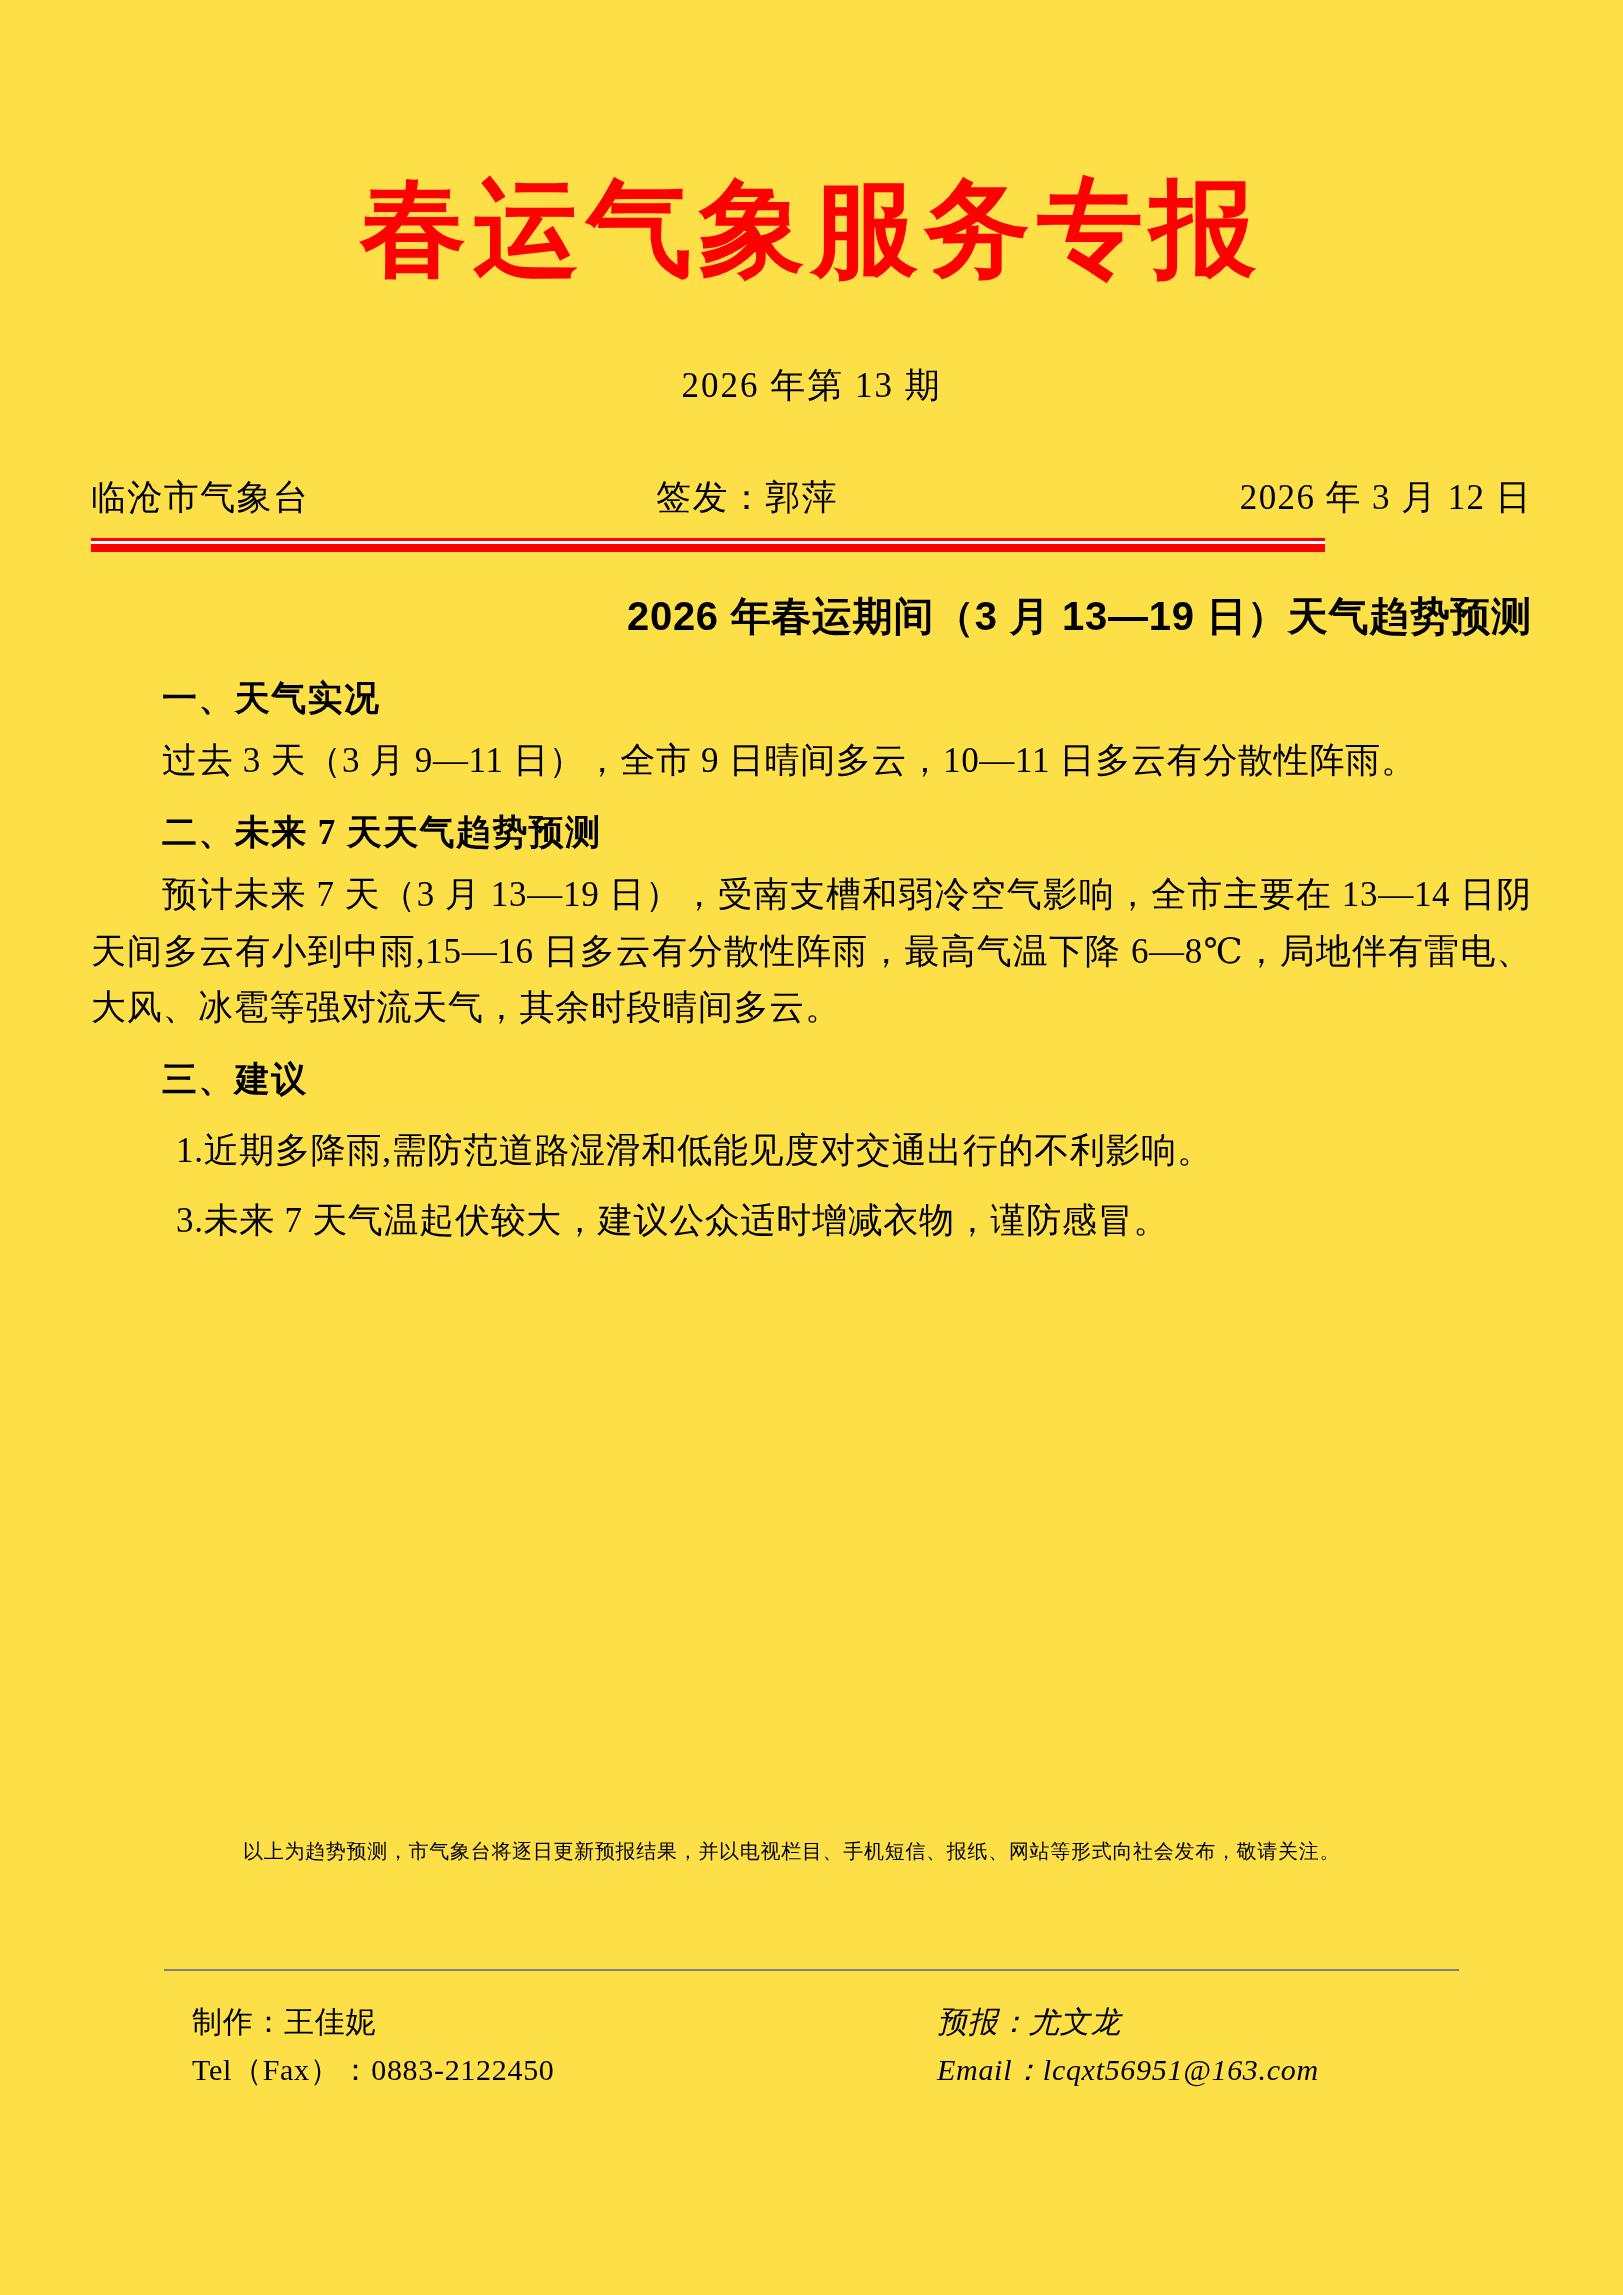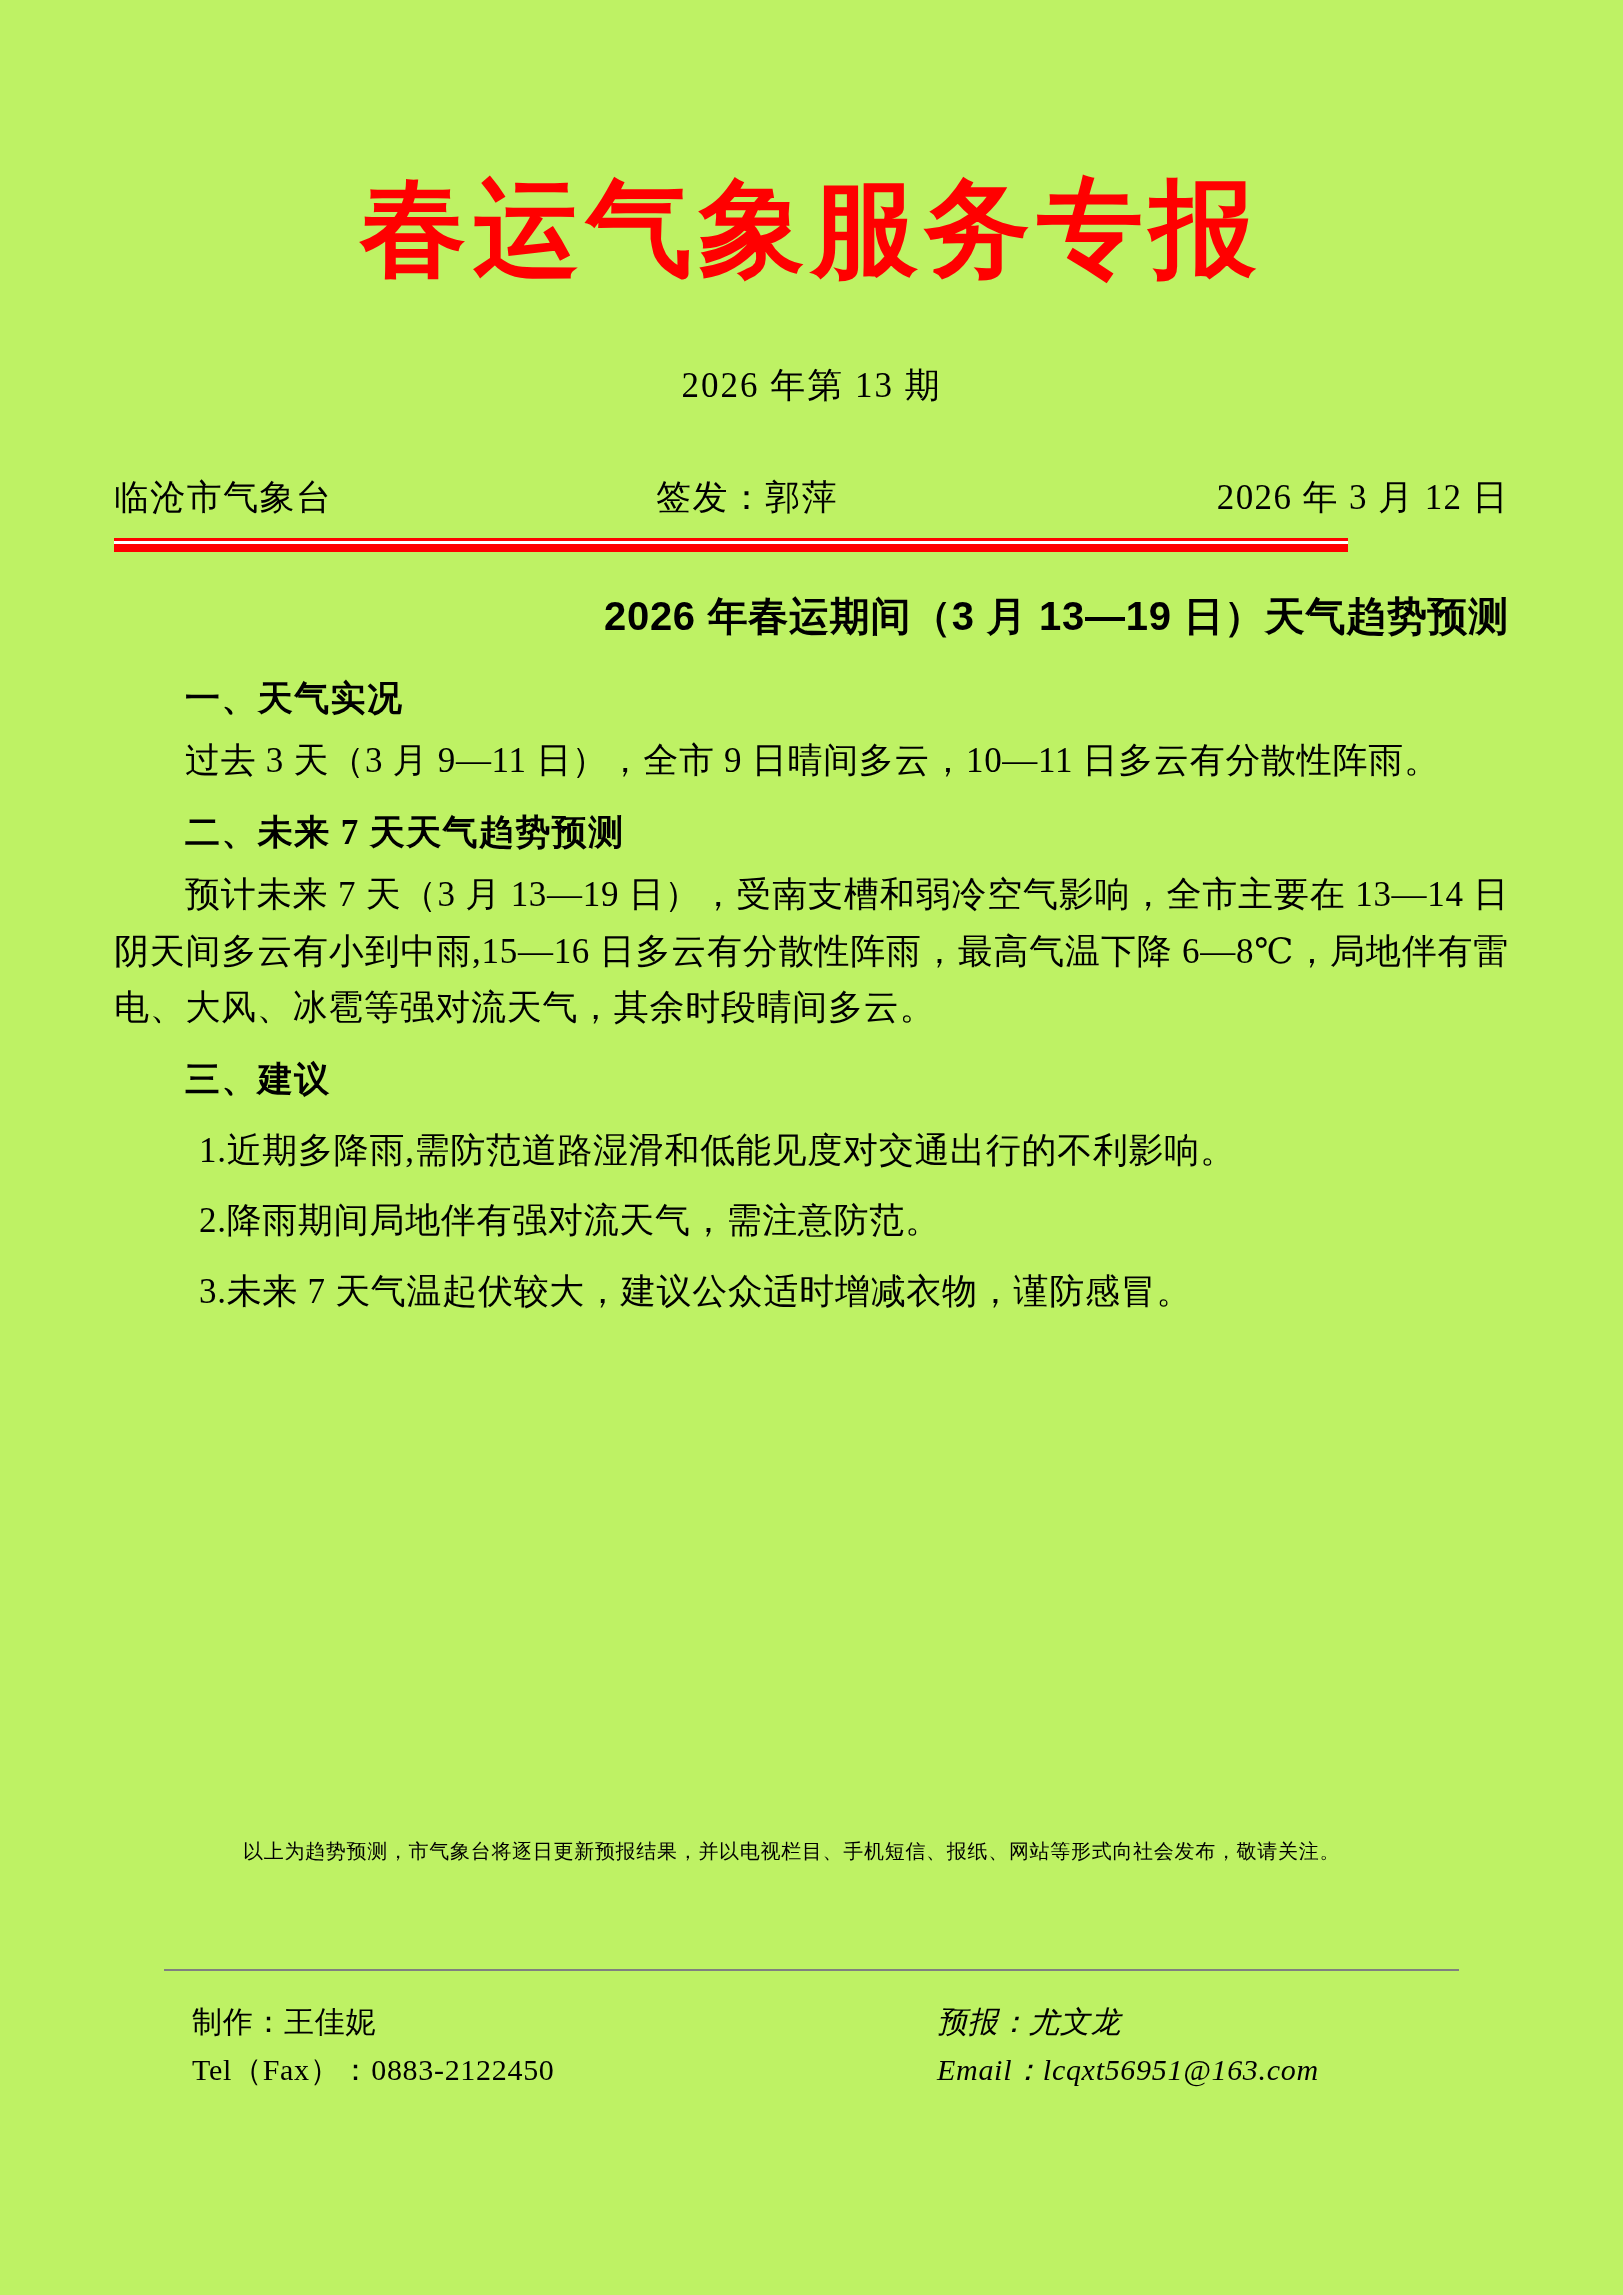--- a/index.html
+++ b/index.html
@@ -13,22 +13,22 @@
     font-family: "Liberation Serif", "DejaVu Serif", serif;
     color: #000000;
     -webkit-font-smoothing: antialiased;
   }
 
   .page {
     position: relative;
     width: 1623px;
     height: 2295px;
     box-sizing: border-box;
-    padding: 0 114px;
-    background: #bef264;
+    padding: 0 91px;
+    background: #fde047;
   }
 
   
   .masthead {
     padding-top: 170px;
     text-align: center;
   }
   .masthead-title {
     font-size: 106px;
     line-height: 1.1;
@@ -195,21 +195,20 @@
   <div class="body-block">
 
     <div class="section-heading">一、天气实况</div>
     <p class="para">过去 3 天（3 月 9—11 日），全市 9 日晴间多云，10—11 日多云有分散性阵雨。</p>
 
     <div class="section-heading">二、未来 7 天天气趋势预测</div>
     <p class="para">预计未来 7 天（3 月 13—19 日），受南支槽和弱冷空气影响，全市主要在 13—14 日阴天间多云有小到中雨,15—16 日多云有分散性阵雨，最高气温下降 6—8℃，局地伴有雷电、大风、冰雹等强对流天气，其余时段晴间多云。</p>
 
     <div class="section-heading">三、建议</div>
     <p class="list-item">1.近期多降雨,需防范道路湿滑和低能见度对交通出行的不利影响。</p>
-    <p class="list-item">2.降雨期间局地伴有强对流天气，需注意防范。</p>
     <p class="list-item">3.未来 7 天气温起伏较大，建议公众适时增减衣物，谨防感冒。</p>
   </div>
 
   <div class="footer-note">以上为趋势预测，市气象台将逐日更新预报结果，并以电视栏目、手机短信、报纸、网站等形式向社会发布，敬请关注。</div>
 
   <div class="bottom-rule"></div>
 
   <div class="contacts">
     <div class="contact-col left">
       <span class="contact-line">制作：王佳妮</span>

